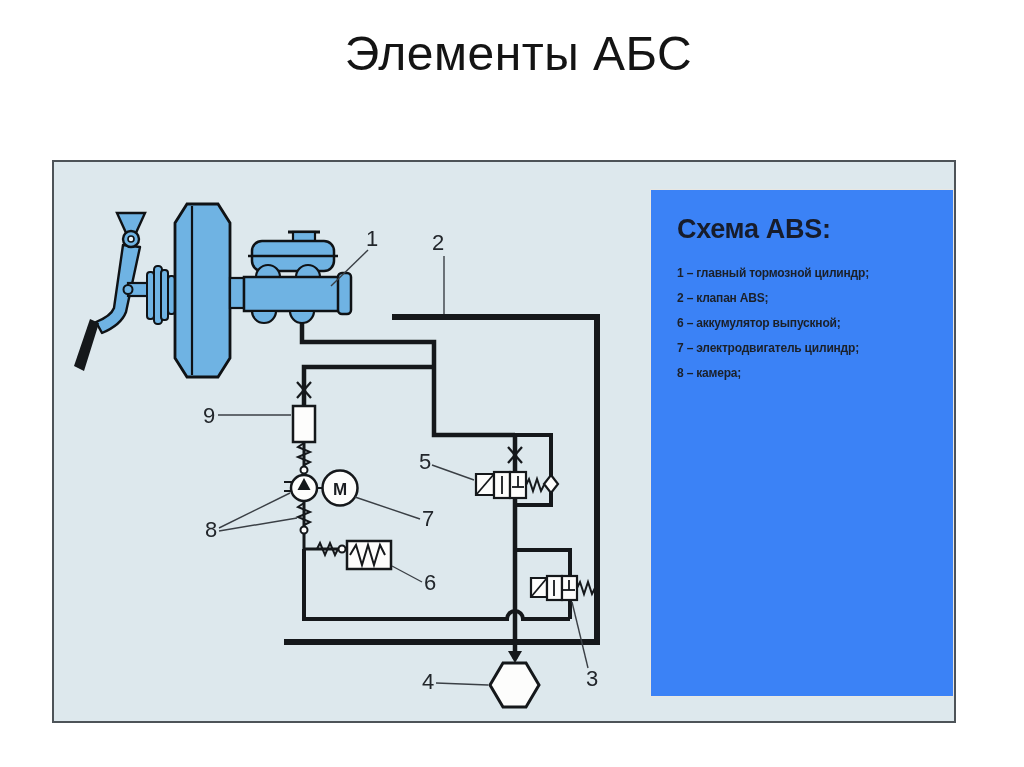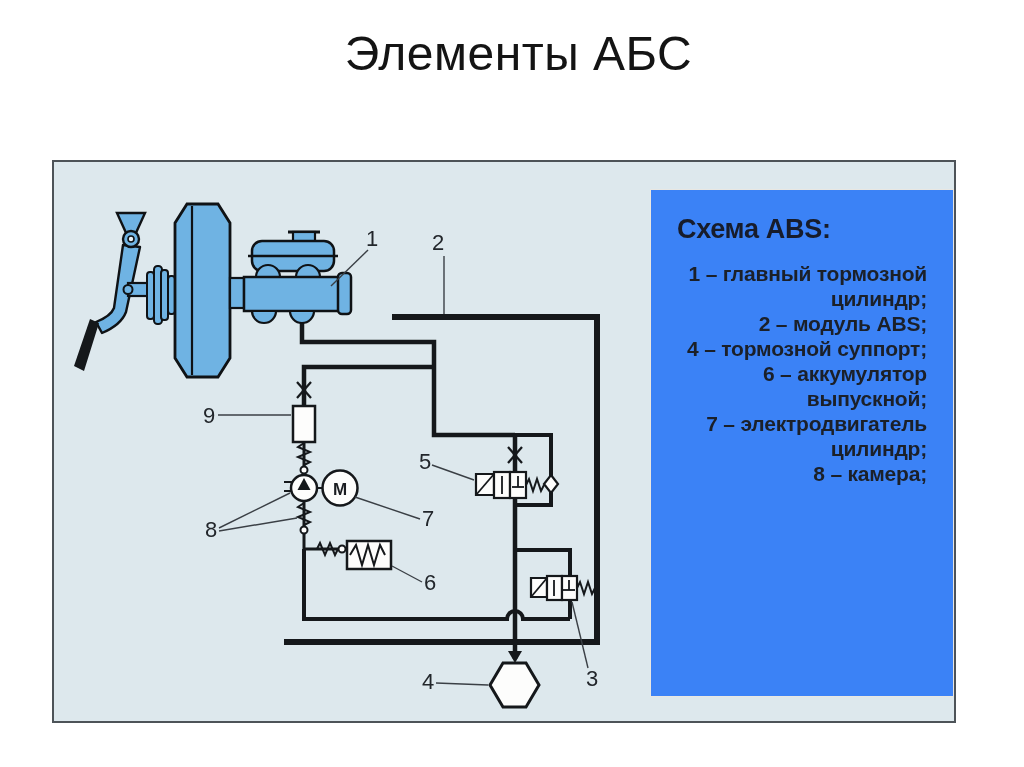--- a/index.html
+++ b/index.html
@@ -5,21 +5,21 @@
   html,body{margin:0;padding:0;background:#ffffff;font-family:"Liberation Sans",sans-serif;}
   .page{position:relative;width:1024px;height:767px;background:#ffffff;overflow:hidden;}
   .title{position:absolute;left:0;right:0;top:26px;text-align:center;
          font-size:48px;font-weight:500;color:#141414;letter-spacing:.5px;padding-left:13px;}
   .panel{position:absolute;left:52px;top:160px;width:904px;height:563px;
          background:#dde8ed;border:2px solid #4d5358;box-sizing:border-box;}
   .schematic{position:absolute;left:0;top:0;}
   .legend{position:absolute;left:596px;top:27px;width:304px;height:508px;box-sizing:border-box;
           background:#3b82f6;border:1px solid #e9e7e2;padding:18px 26px;}
   .legend-heading{font-size:27px;font-weight:bold;color:#171c2b;margin:6px 0 16px 0;letter-spacing:-.3px;}
-  .li{font-size:21px;line-height:25px;font-weight:bold;color:#1b2029;letter-spacing:-.2px;text-align:right;}
+  .li{font-size:12px;line-height:25px;font-weight:bold;color:#1b2029;letter-spacing:-.2px;}
   .li .num{font-weight:bold;}
   svg text.callout{font-size:22px;fill:#22262b;}
   svg text.mlabel{font-size:17px;font-weight:bold;fill:#1a1d21;}
 </style>
 </head>
 <body>
 
 <div class="page">
   <div class="title">Элементы АБС</div>
 
@@ -168,25 +168,21 @@
     </svg>
 
     <div class="legend">
       <div class="legend-heading">Схема ABS:</div>
       <div class="li">
         <span class="num">1</span>
         <span class="txt">– главный тормозной цилиндр;</span>
       </div>
       <div class="li">
         <span class="num">2</span>
-        <span class="txt">– модуль ABS;</span>
-      </div>
-      <div class="li">
-        <span class="num">4</span>
-        <span class="txt">– тормозной суппорт;</span>
+        <span class="txt">– клапан ABS;</span>
       </div>
       <div class="li">
         <span class="num">6</span>
         <span class="txt">– аккумулятор выпускной;</span>
       </div>
       <div class="li">
         <span class="num">7</span>
         <span class="txt">– электродвигатель цилиндр;</span>
       </div>
       <div class="li">

